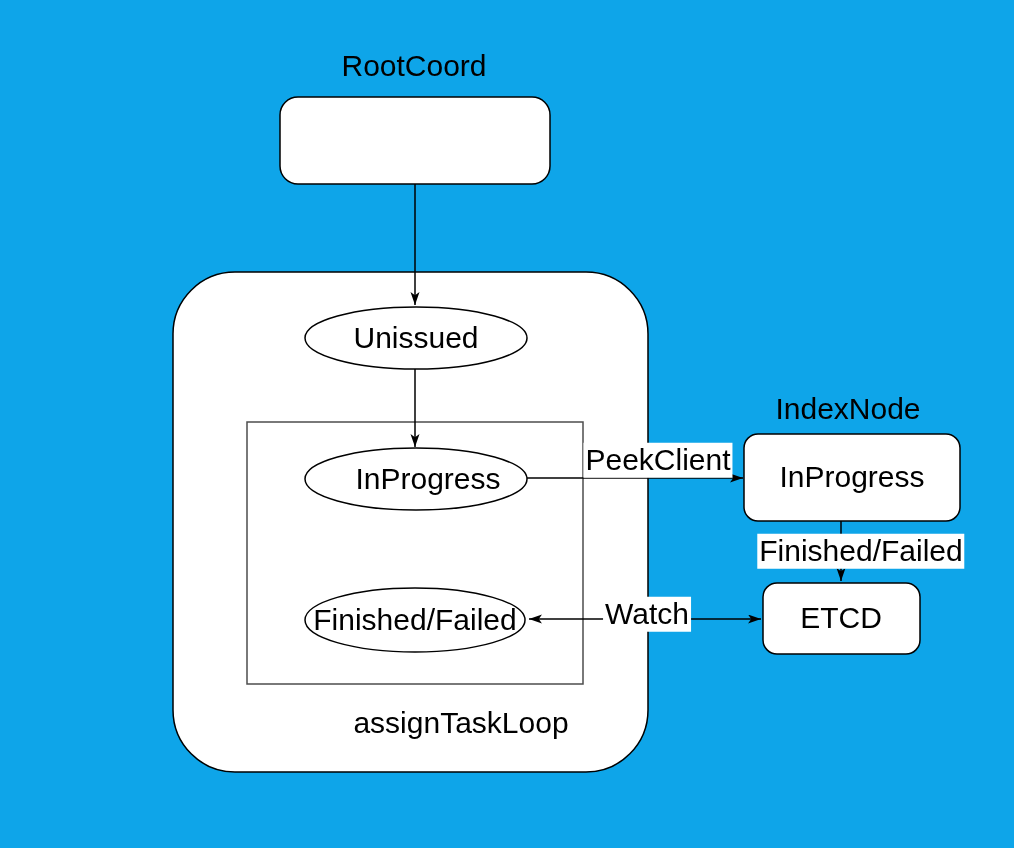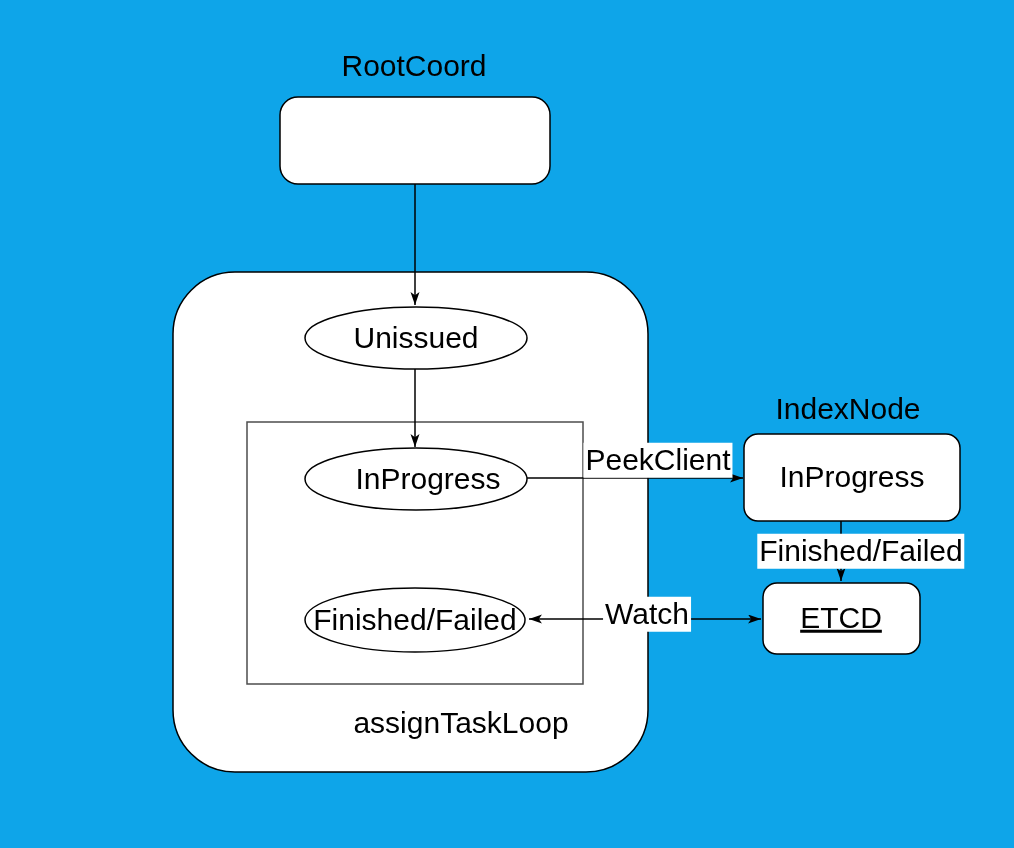--- a/index.html
+++ b/index.html
@@ -49,21 +49,21 @@
   #lbl-create-index-task { left: 415px; top: 140px; }
   #lbl-index-coord       { left:  89px; top: 521px; }
   #lbl-unissued          { left: 416px; top: 338px; }
   #lbl-in-progress       { left: 416px; top: 479px; margin-left: 12px; }
   #lbl-finished-failed   { left: 415px; top: 620px; }
   #lbl-assign-task-loop  { left: 415px; top: 723px; margin-left: 46px; }
   #lbl-peek-client       { left: 658px; top: 460px; text-align: center; }
   #lbl-index-node        { left: 848px; top: 409px; }
   #lbl-execute-task      { left: 852px; top: 477px; }
   #lbl-ff-edge           { left: 861px; top: 551px; }
-  #lbl-etcd              { left: 841px; top: 618px; text-decoration: underline; }
+  #lbl-etcd              { left: 841px; top: 618px; }
   #lbl-watch             { left: 647px; top: 590px; margin-top: 24px; }
 </style>
 </head>
 <body>
 
 <div class="canvas">
 
   <svg width="1014" height="848" viewBox="0 0 1014 848">
     <defs>
       <marker id="arrow" markerUnits="userSpaceOnUse" markerWidth="14" markerHeight="10" refX="13" refY="4.5" orient="auto-start-reverse">

